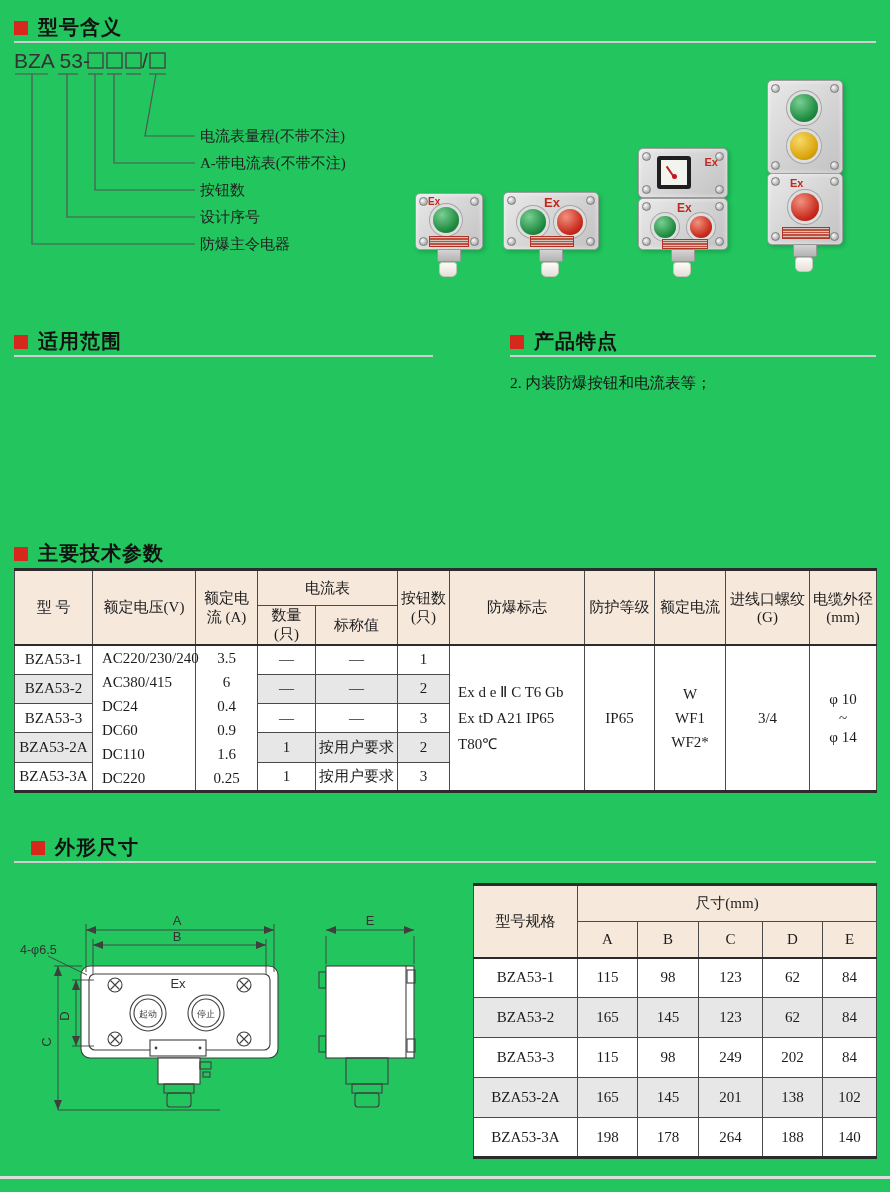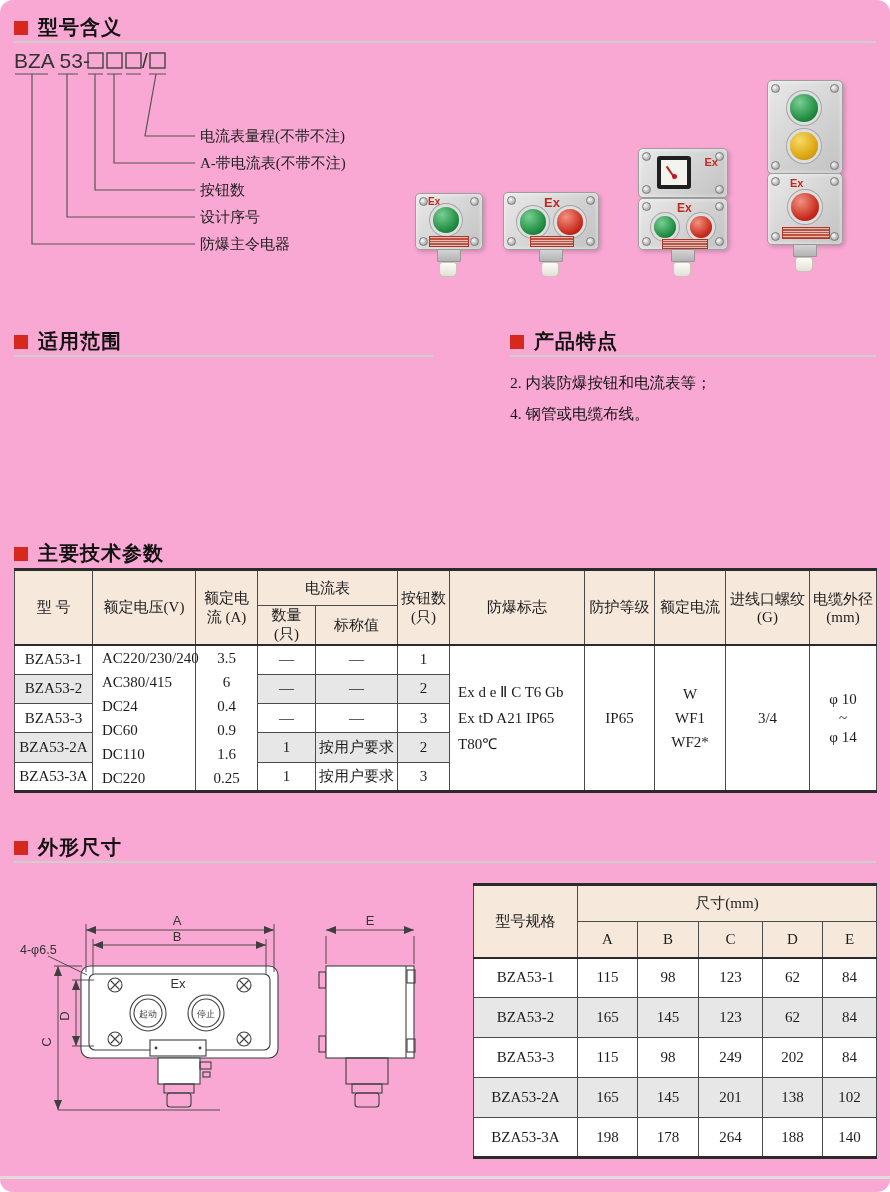--- a/index.html
+++ b/index.html
@@ -1,17 +1,17 @@
 <!DOCTYPE html>
 <html><head>
 <meta charset="utf-8">
 <style>
   html,body{margin:0;padding:0;background:#ffffff;}
-  .page{position:relative;width:890px;height:1192px;background:#f9a8d4;overflow:hidden;
-        font-family:"Liberation Serif",serif;color:#1c1c1c;border-radius:13px;}
+  .page{position:relative;width:890px;height:1192px;background:#22c55e;overflow:hidden;
+        font-family:"Liberation Serif",serif;color:#1c1c1c;}
   
   .sec-title{position:absolute;font-family:"Liberation Sans",sans-serif;
              font-weight:bold;font-size:20px;color:#121212;letter-spacing:1px;
              display:flex;align-items:center;}
   .red-sq{display:inline-block;width:14px;height:14px;background:#d7281e;margin-right:10px;}
   .rule{position:absolute;height:2px;background:#cfcfcf;}
   
   .diagram{position:absolute;left:14px;top:46px;}
   .diagram text{font-family:"Liberation Serif",serif;fill:#222;}
   .diagram .mdl{font-family:"Liberation Sans",sans-serif;font-size:21px;fill:#333;}
@@ -203,21 +203,20 @@
   </div>
   <div class="rule" style="left:14px;top:355px;width:419px;"></div>
 
   <div class="sec-title" style="left:510px;top:328px;">
     <span class="red-sq"></span>
     <span>产品特点</span>
   </div>
   <div class="rule" style="left:510px;top:355px;width:366px;"></div>
   <div class="list feat" style="left:510px;top:367px;width:372px;">
     <div class="li">2. 内装防爆按钮和电流表等；</div>
-    <div class="li">4. 钢管或电缆布线。</div>
   </div>
 
   <div class="sec-title" style="left:14px;top:540px;">
     <span class="red-sq"></span>
     <span>主要技术参数</span>
   </div>
 
   <table class="tech">
     <colgroup>
       <col style="width:78px">
@@ -307,21 +306,21 @@
     </tr>
     <tr class="b">
       <td>BZA53-3A</td>
       <td>1</td>
       <td>按用户要求</td>
       <td>3</td>
     </tr>
   </tbody>
     </table>
 
-  <div class="sec-title" style="left:14px;top:834px;">
+  <div class="sec-title" style="left:31px;top:834px;">
     <span class="red-sq"></span>
     <span>外形尺寸</span>
   </div>
   <div class="rule" style="left:14px;top:861px;width:862px;"></div>
 
   <svg class="drawing" width="460" height="250" viewBox="0 0 460 250">
     <defs>
       <marker id="ae" markerWidth="11" markerHeight="8" refX="10" refY="4" orient="auto" markerUnits="userSpaceOnUse">
         <path d="M0,0 L10,4 L0,8 z" fill="#3f3f3f"></path>
       </marker>

